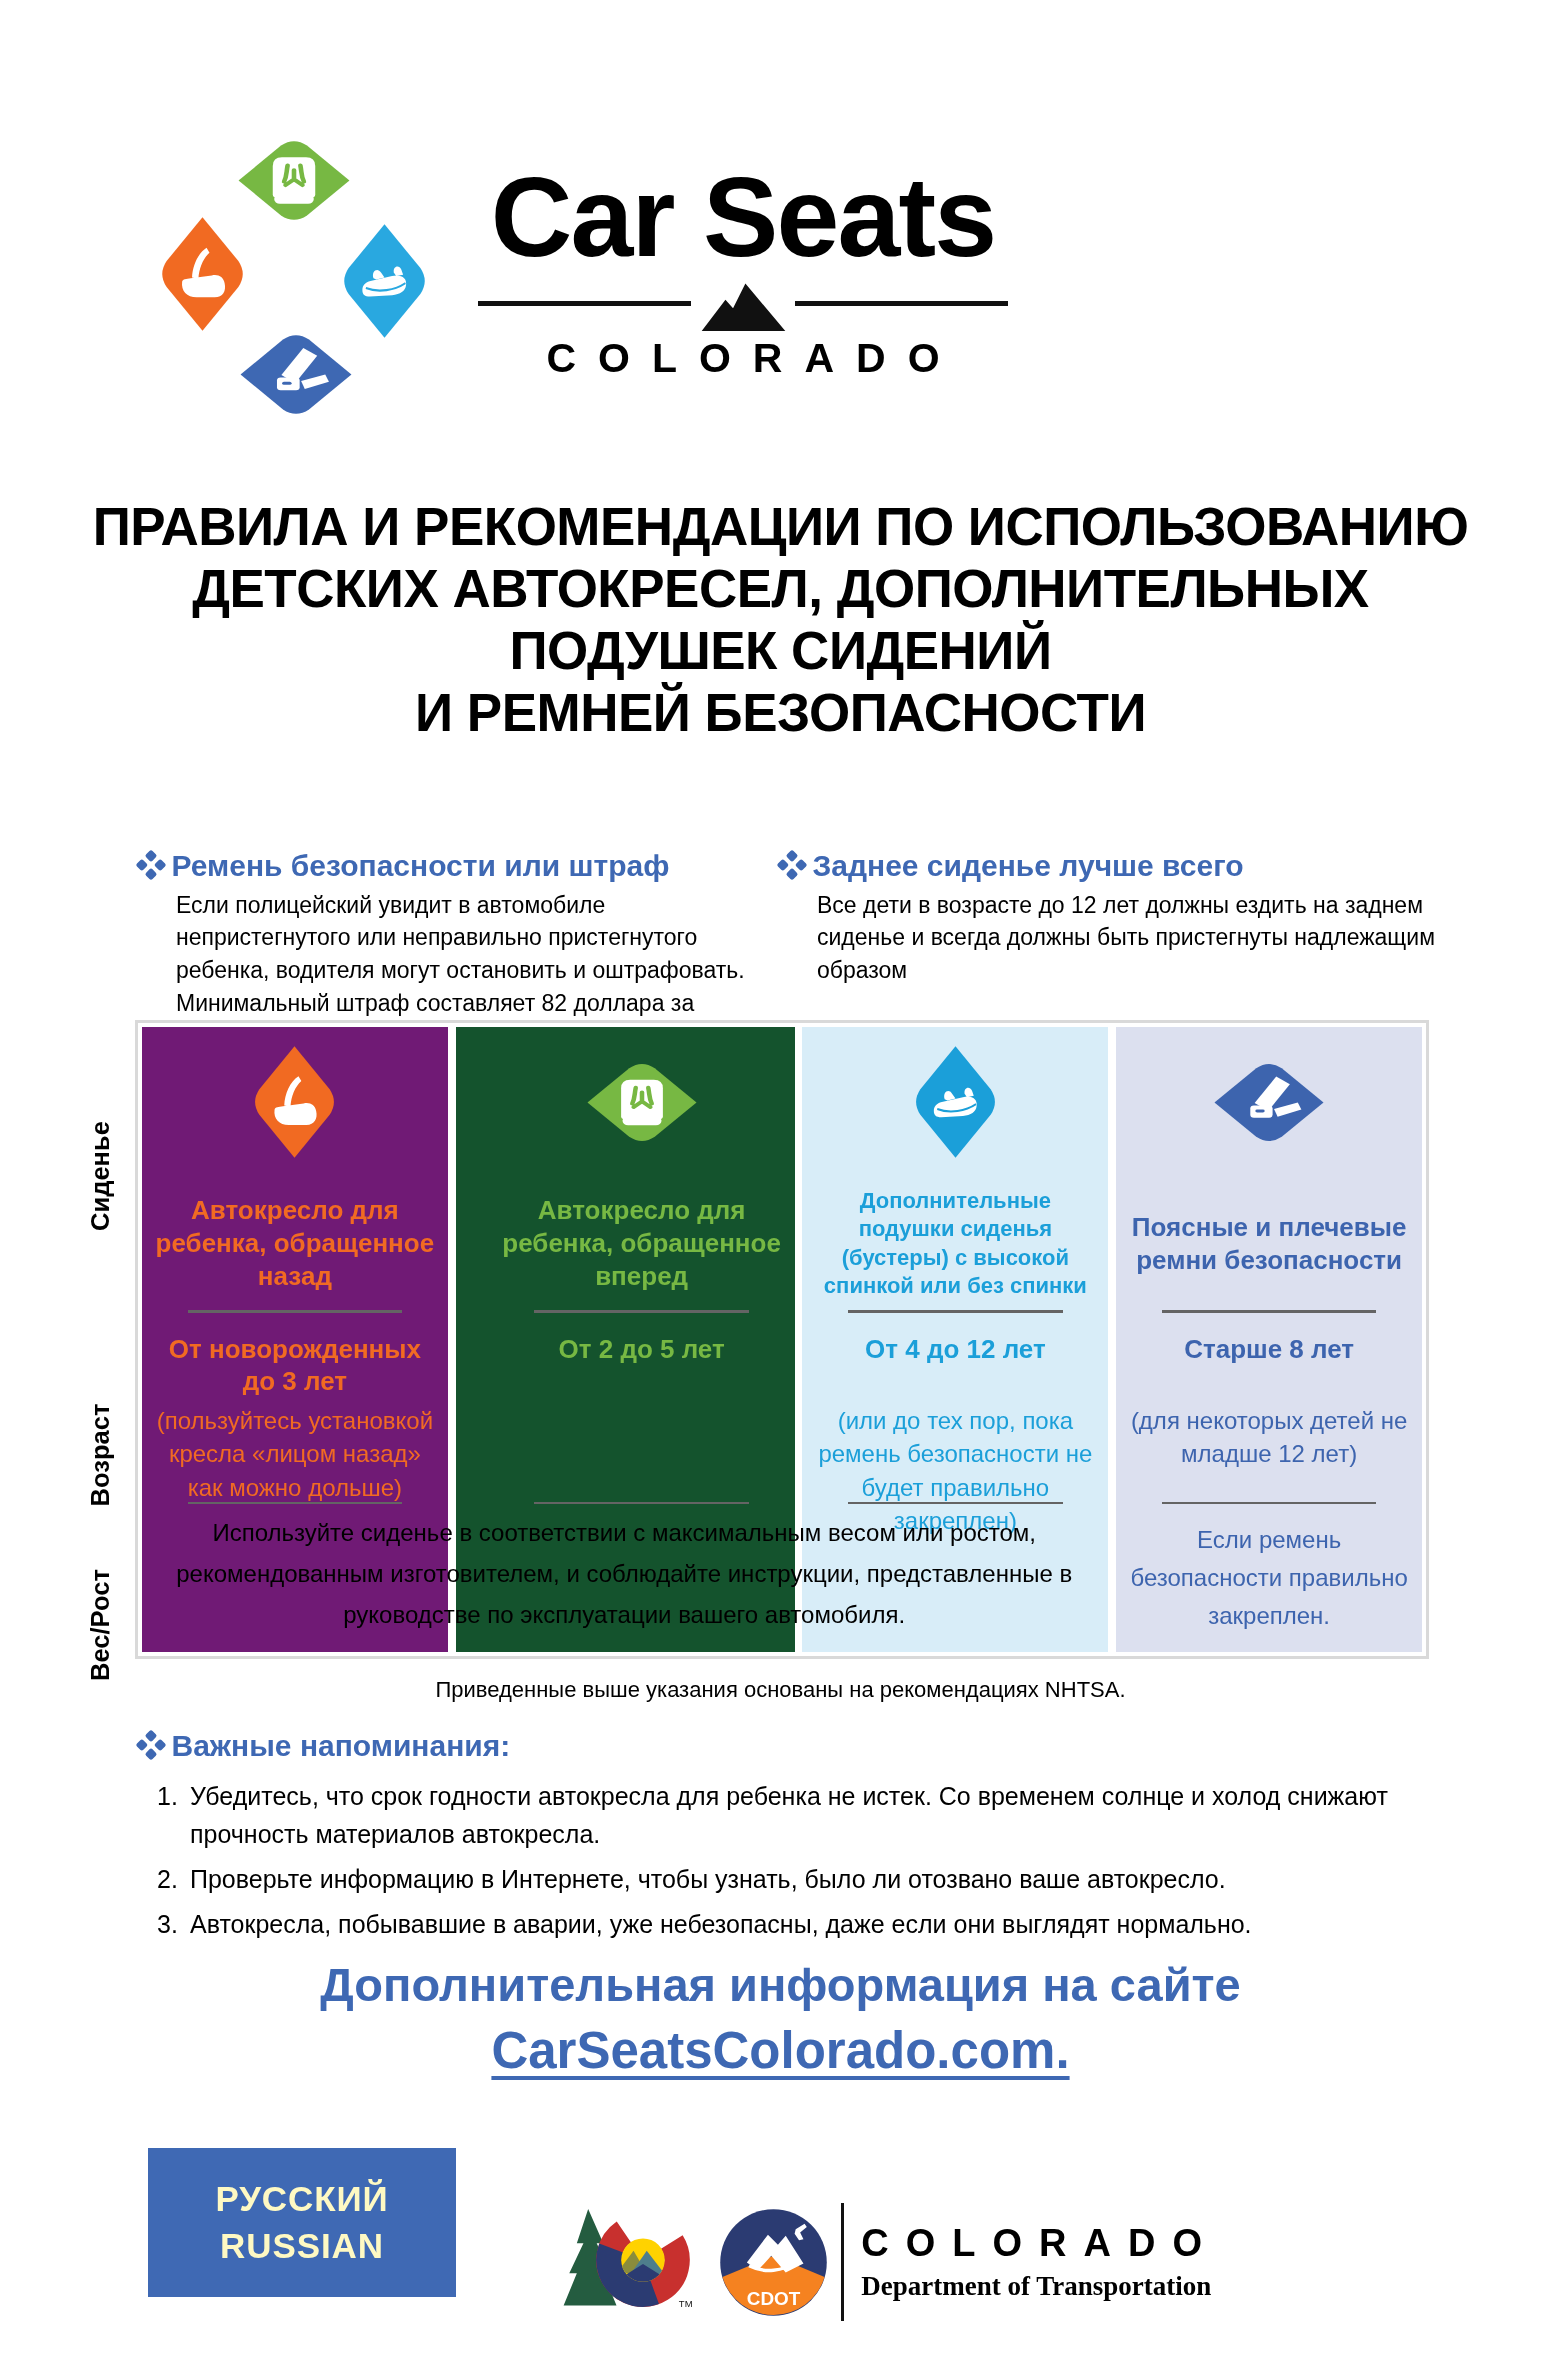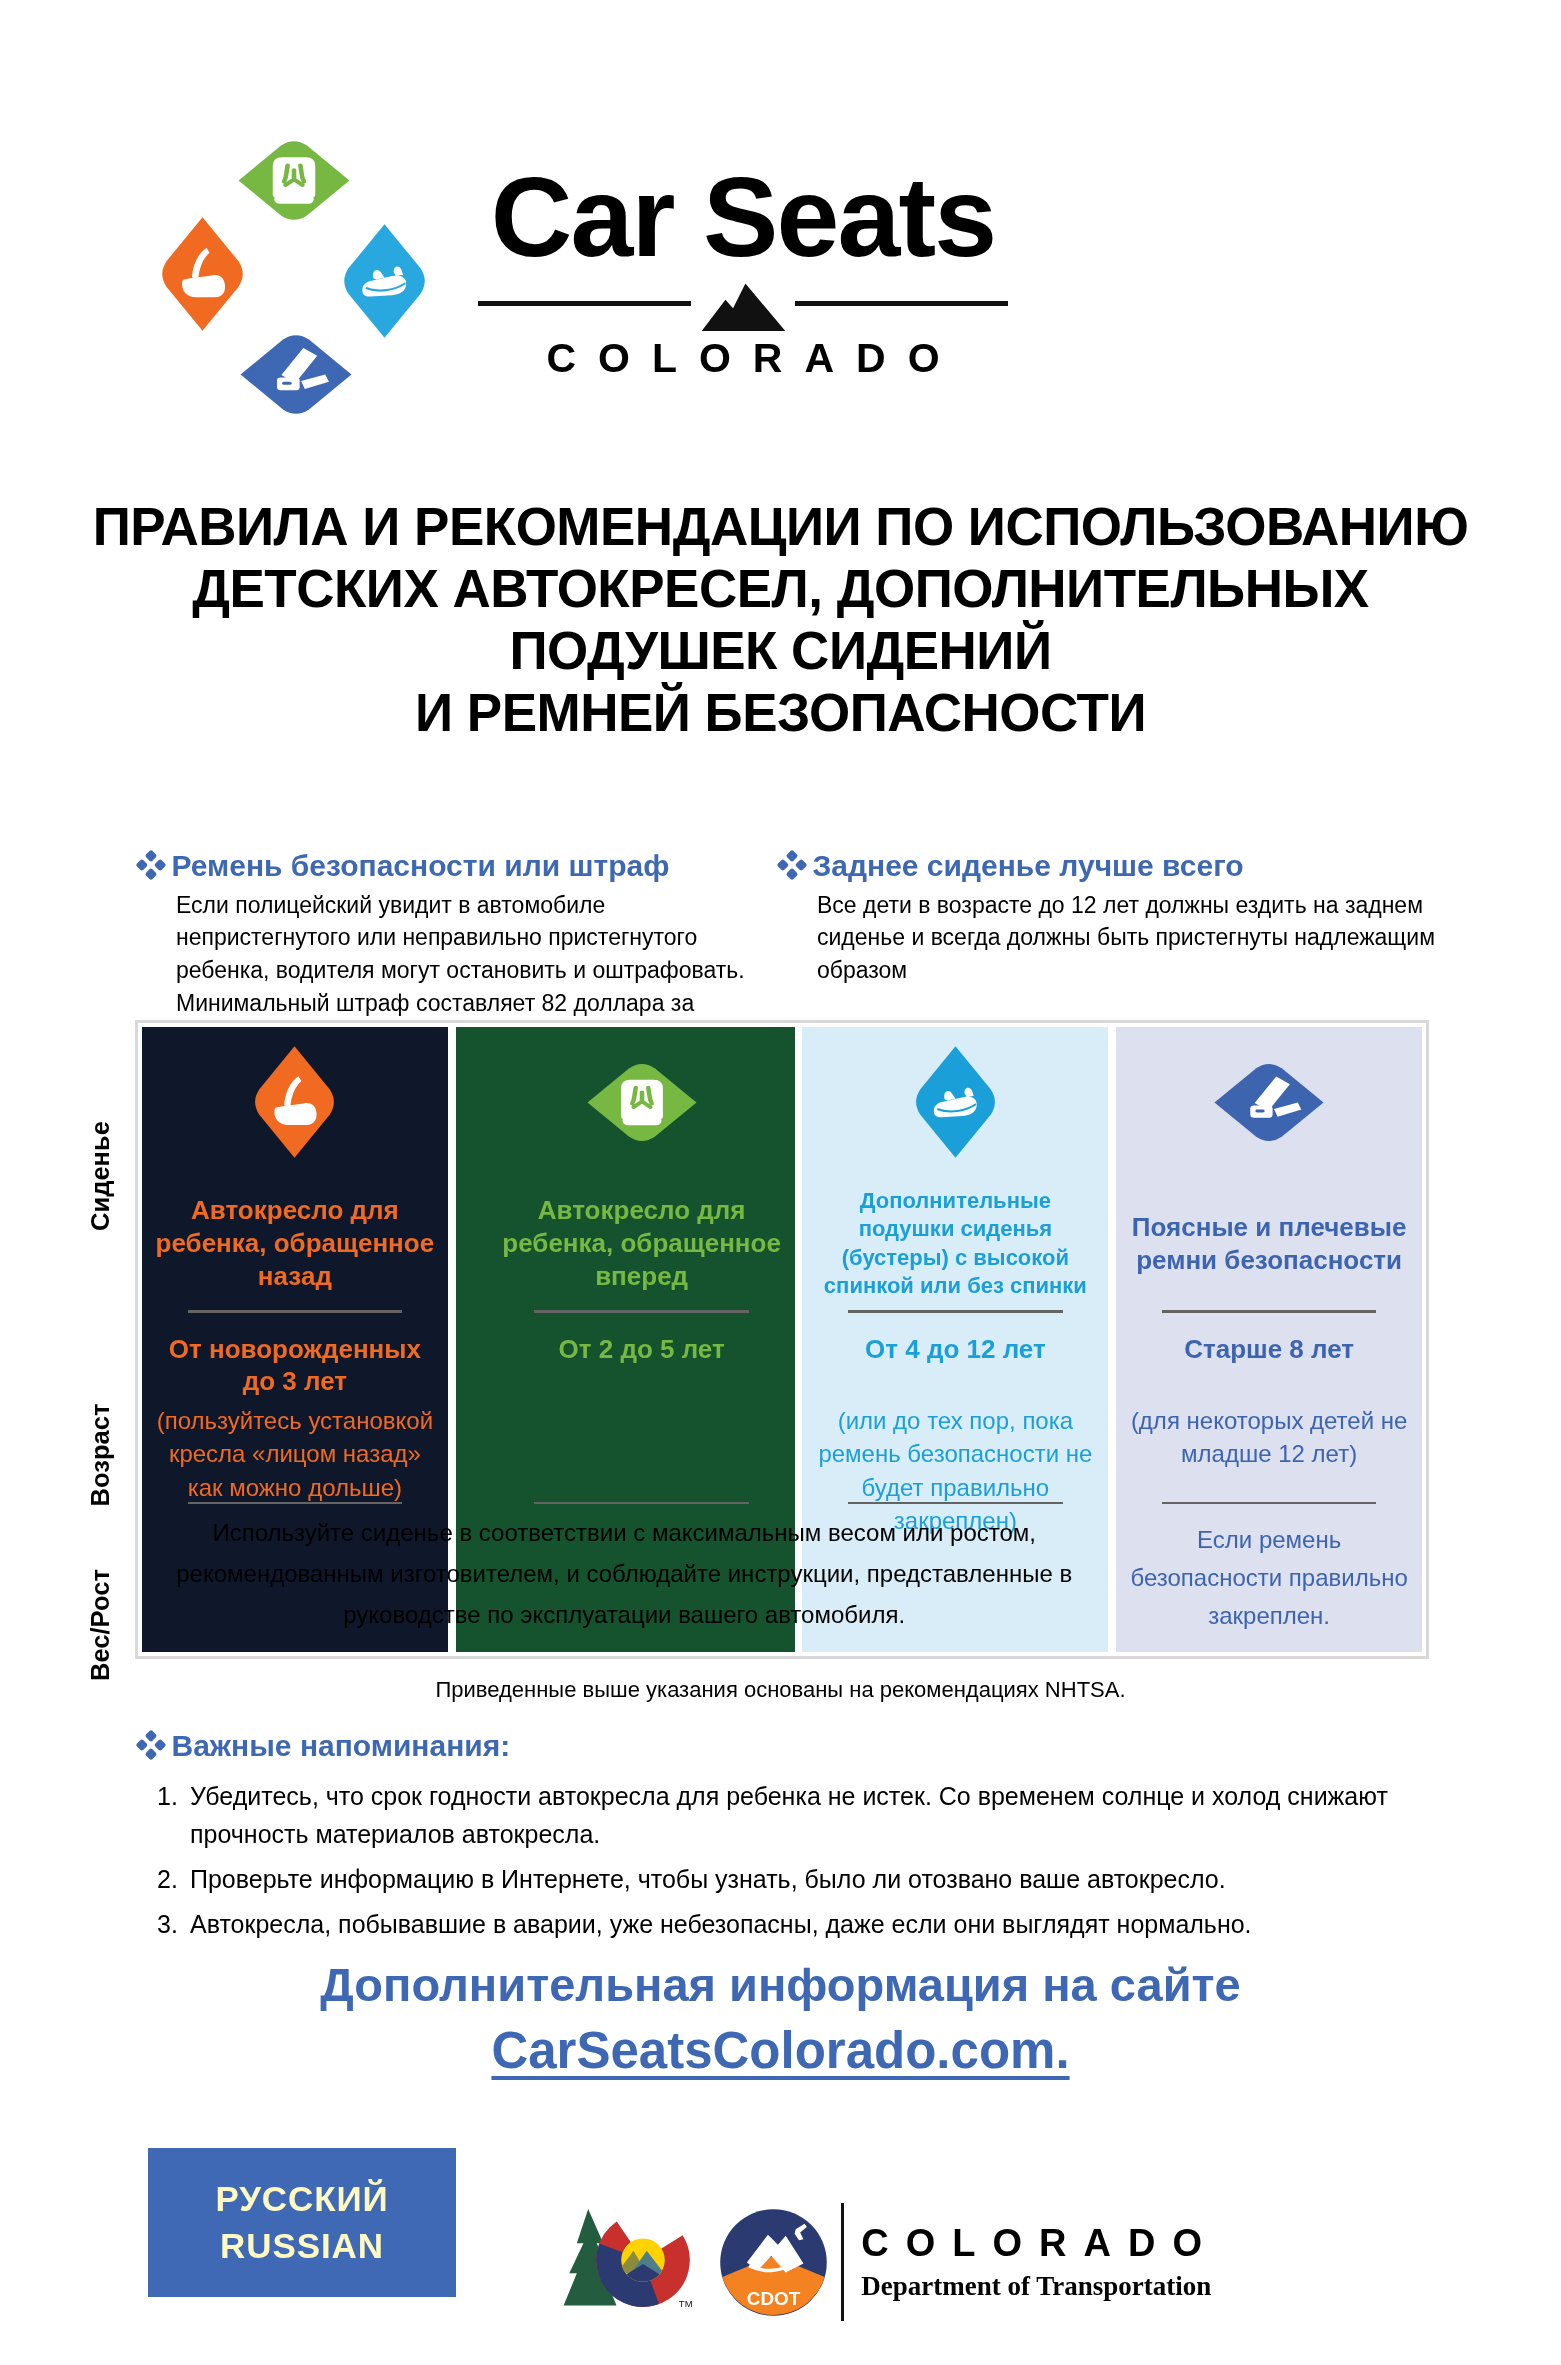--- a/index.html
+++ b/index.html
@@ -170,21 +170,21 @@
     </div>
     <div class="intro-body">Все дети в возрасте до 12 лет должны ездить на заднем сиденье и всегда должны быть пристегнуты надлежащим образом</div>
   </div>
 
   <div class="side-label" style="top:1161px;">Сиденье</div>
   <div class="side-label" style="top:1440px;">Возраст</div>
   <div class="side-label" style="top:1610px;">Вес/Рост</div>
 
   <div class="rtable">
 
-    <div class="t-col" style="background: #0f172a; color: rgb(241, 106, 34);">
+    <div class="t-col" style="background: #701a75; color: rgb(241, 106, 34);">
       <div class="icon-zone">
         <svg class="icon-svg pt" viewBox="0 0 100 100" preserveAspectRatio="none">
           <path fill="currentColor" d="M50 2 L87 39 Q96 50 87 61 L50 98 L13 61 Q4 50 13 39 Z"></path>
           <g transform="translate(50 50) scale(0.6) translate(-50 -50)">
             <path fill="#fff" d="M57 13 C42 21 33 38 32 55 L43 57 C44 42 51 28 62 20 Z"></path>
             <path fill="#fff" d="M15 61 C13 74 23 83 40 83 L71 83 C85 83 91 74 88 63 C86 54 77 50 66 52 L30 56 C22 57 16 57 15 61 Z"></path>
           </g>
         </svg>
       </div>
       <div class="name-zone">

